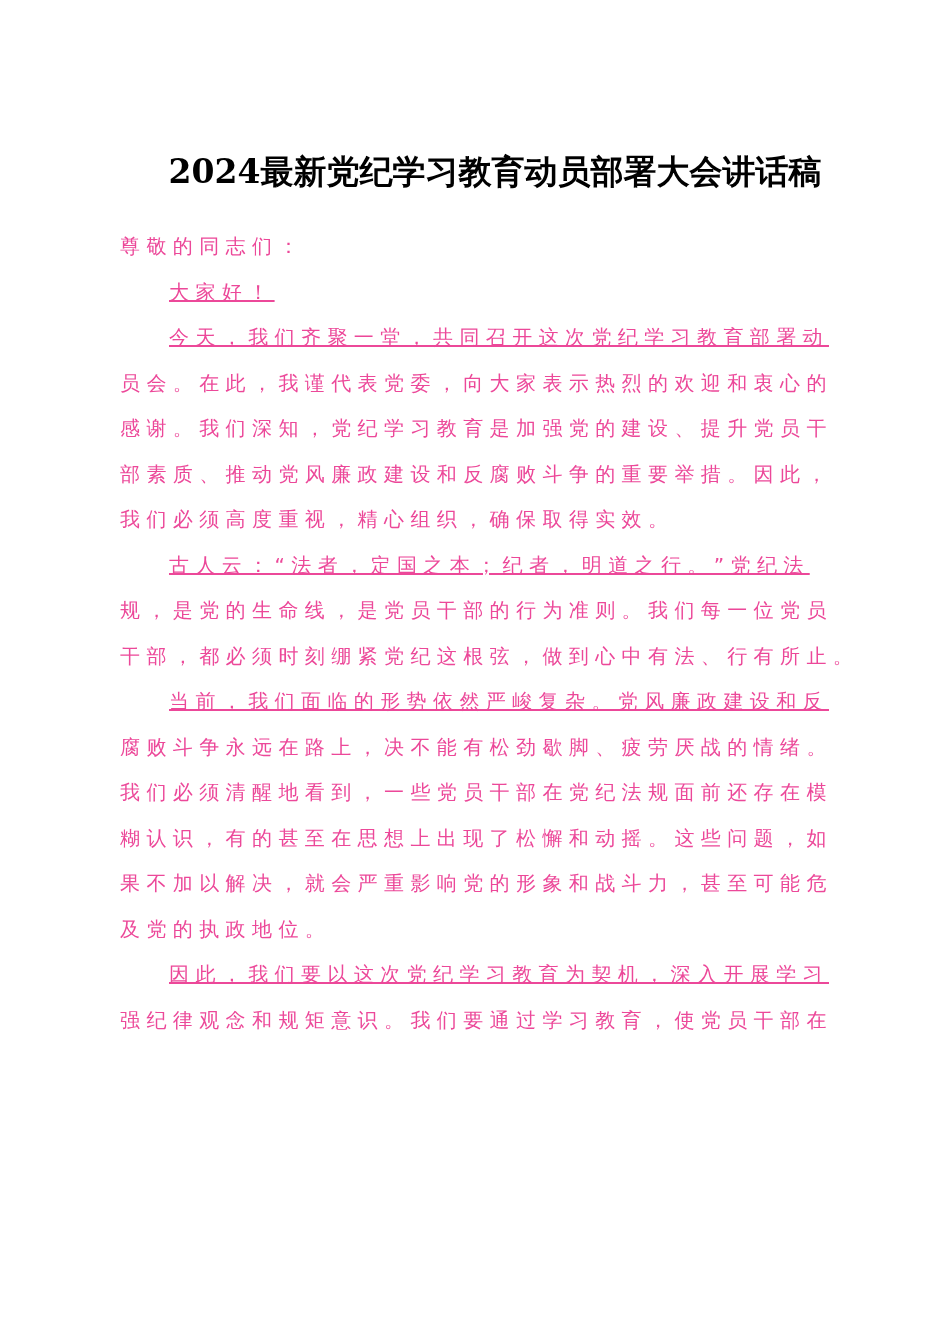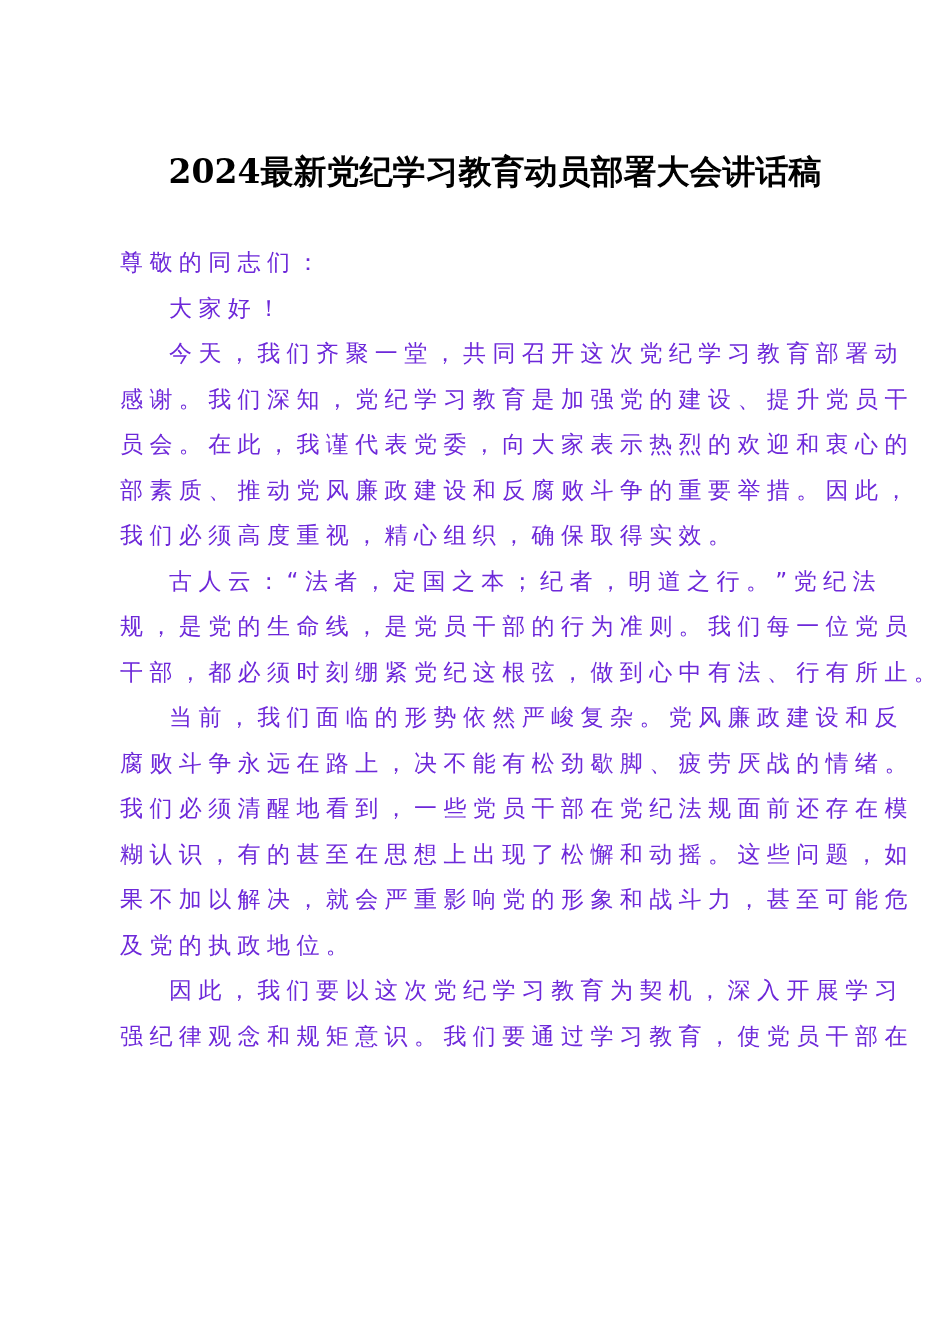--- a/index.html
+++ b/index.html
@@ -32,54 +32,55 @@
       font-weight: bold;
       font-size: 33px;
       line-height: 48px;
       letter-spacing: 0px;
       color: #000000;
       margin: 12px;
     }
     .body {
       position: absolute;
       left: 120px;
-      top: 240px;
+      top: 224px;
       width: 720px;
       font-family: "DejaVu Sans", "Liberation Sans", sans-serif;
-      font-size: 23px;
+      font-size: 20px;
       line-height: 45.5px;
       letter-spacing: 6.4px;
-      color: #6d28d9;
+      color: #ec4899;
     }
     .line {
       display: block;
       white-space: nowrap;
       height: 45.5px;
     }
     .indent {
       padding-left: 49px;
+      text-decoration: underline;
     }
   </style>
 </head>
 <body>
 
 <div class="page">
   <h1 class="title">2024最新党纪学习教育动员部署大会讲话稿</h1>
 
   <div class="body">
     <span class="line">尊敬的同志们：</span>
 
     <div>
       <span class="line indent">大家好！</span>
     </div>
 
     <div>
       <span class="line indent">今天，我们齐聚一堂，共同召开这次党纪学习教育部署动</span>
+      <span class="line">员会。在此，我谨代表党委，向大家表示热烈的欢迎和衷心的</span>
       <span class="line">感谢。我们深知，党纪学习教育是加强党的建设、提升党员干</span>
-      <span class="line">员会。在此，我谨代表党委，向大家表示热烈的欢迎和衷心的</span>
       <span class="line">部素质、推动党风廉政建设和反腐败斗争的重要举措。因此，</span>
       <span class="line">我们必须高度重视，精心组织，确保取得实效。</span>
     </div>
 
     <div>
       <span class="line indent">古人云：“法者，定国之本；纪者，明道之行。”党纪法</span>
       <span class="line">规，是党的生命线，是党员干部的行为准则。我们每一位党员</span>
       <span class="line">干部，都必须时刻绷紧党纪这根弦，做到心中有法、行有所止。</span>
     </div>
 

